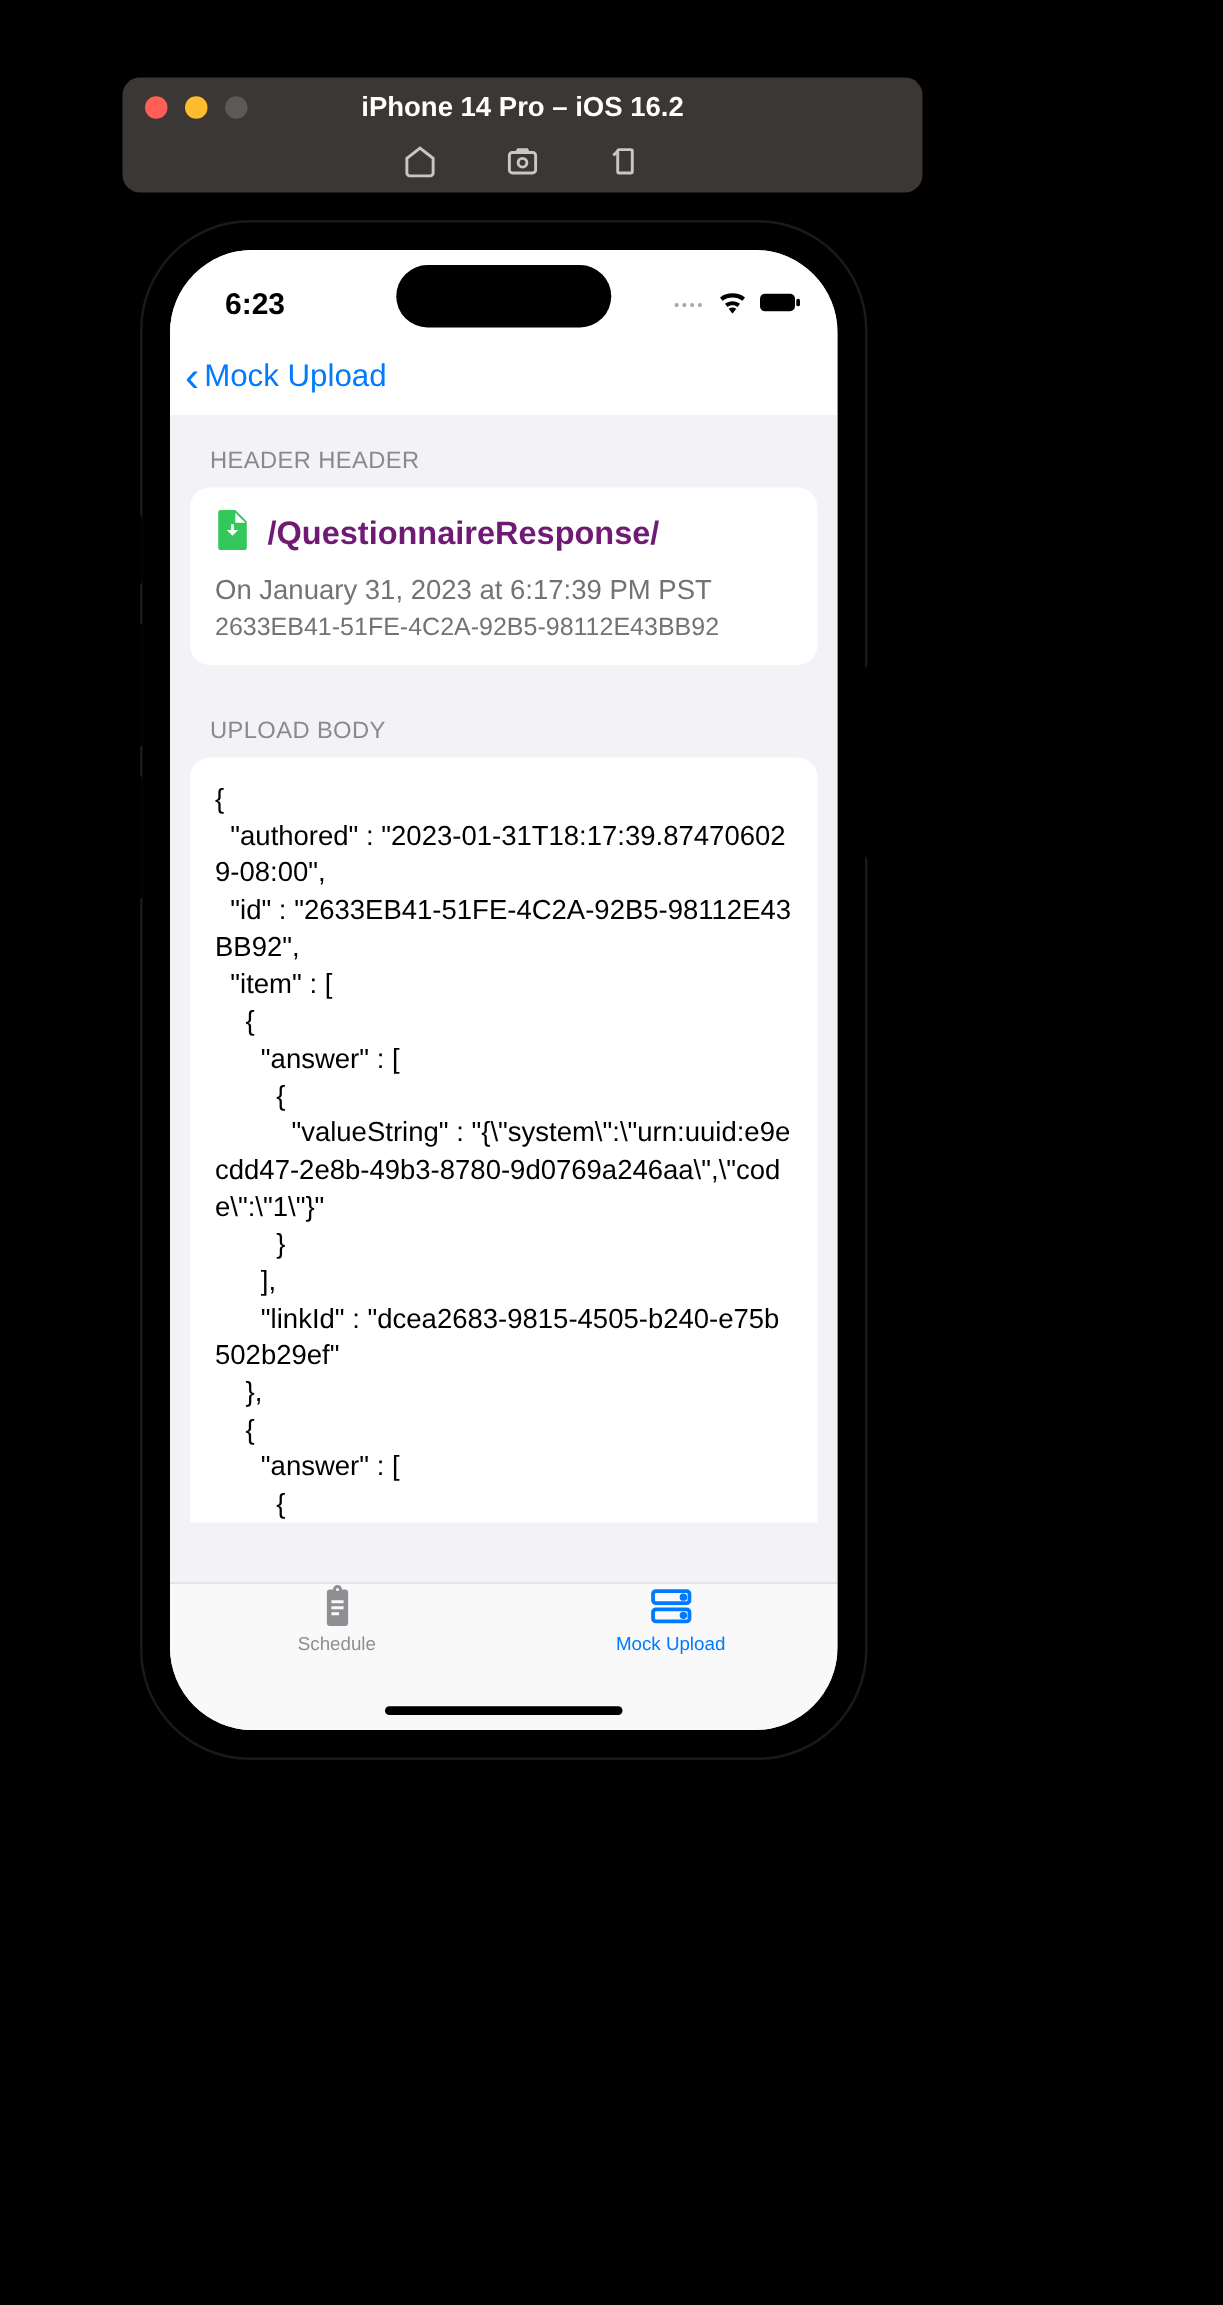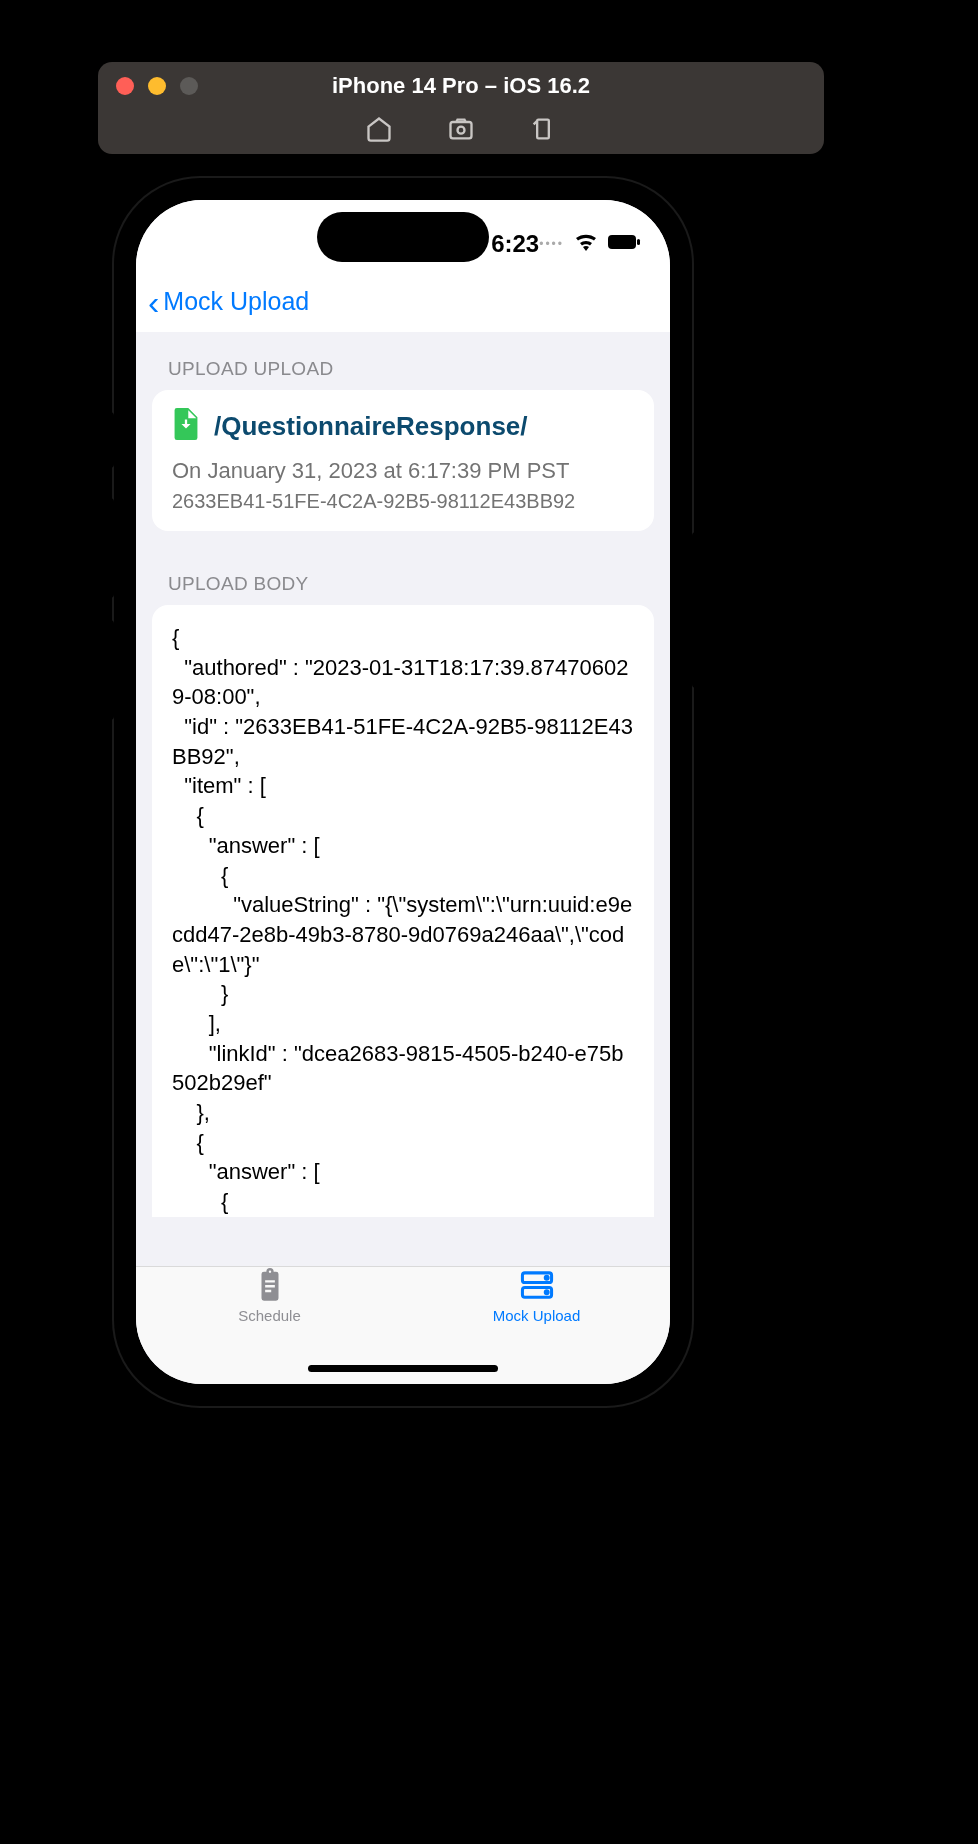--- a/index.html
+++ b/index.html
@@ -10,21 +10,21 @@
       font-family: -apple-system, BlinkMacSystemFont, "Segoe UI", Helvetica, Arial, sans-serif;
       position: relative;
       overflow: hidden;
     }
 
     
     .sim-window {
       position: absolute;
       top: 62px;
       left: 98px;
-      width: 726px;
+      width: 640px;
       height: 92px;
       background: #3b3735;
       border-radius: 14px;
       display: flex;
       flex-direction: column;
     }
     .sim-titlebar {
       display: flex;
       align-items: center;
       height: 48px;
@@ -111,21 +111,21 @@
       background: #000;
       border-radius: 30px;
       z-index: 10;
     }
 
     
     .status-bar {
       height: 72px;
       display: flex;
       align-items: center;
-      justify-content: flex-end;
+      justify-content: space-between;
       padding: 16px 28px 0 44px;
       background: #fff;
     }
     .status-time {
       font-size: 24px;
       font-weight: 600;
       color: #000;
     }
     .status-right {
       display: flex;
@@ -187,21 +187,21 @@
       align-items: center;
       gap: 14px;
       margin-bottom: 14px;
     }
     .doc-icon {
       color: #34c759;
     }
     .header-path {
       font-size: 26px;
       font-weight: 700;
-      color: #0c4a6e;
+      color: #701a75;
     }
     .header-date {
       font-size: 22px;
       color: #737373;
       margin-bottom: 6px;
     }
     .header-uuid {
       font-size: 20px;
       color: #737373;
     }
@@ -319,21 +319,21 @@
     </div>
 
     <div class="nav-bar">
       <div class="back-button">
         <span class="chevron-left">‹</span>
         <span>Mock Upload</span>
       </div>
     </div>
 
     <div class="content">
-      <div class="section-label">UPLOAD UPLOAD</div>
+      <div class="section-label">HEADER HEADER</div>
       <div class="card">
         <div class="header-row">
           <span class="doc-icon">
             <svg width="28" height="32" viewBox="0 0 24 28" fill="currentColor">
                 <path d="M14 0H4a2 2 0 00-2 2v24a2 2 0 002 2h16a2 2 0 002-2V8l-8-8zm-2 18l-4-4h3v-4h2v4h3l-4 4zM14 9V2l7 7h-7z"></path>
               </svg>
           </span>
           <span class="header-path">/QuestionnaireResponse/</span>
         </div>
         <div class="header-date">On January 31, 2023 at 6:17:39 PM PST</div>

